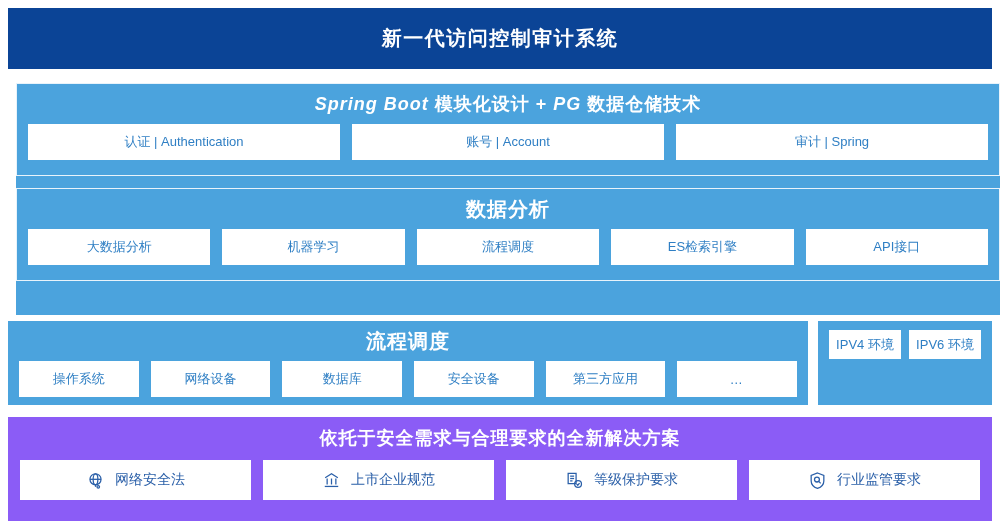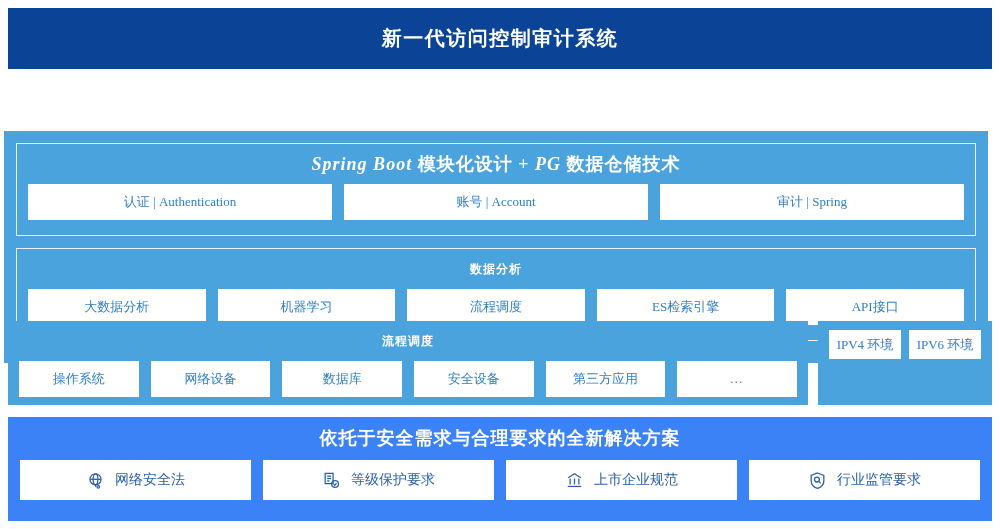--- a/index.html
+++ b/index.html
@@ -12,21 +12,20 @@
     height: 529px;
     font-family: "Liberation Sans", "DejaVu Sans", sans-serif;
     overflow: hidden;
   }
 
   .page {
     width: 1000px;
     height: 376px;
     position: relative;
     box-sizing: border-box;
-    font-family: Liberation Serif, serif;
   }
 
   
   .header {
     position: absolute;
     left: 8px;
     top: 8px;
     width: 984px;
     height: 61px;
     background: #0b4496;
@@ -50,21 +49,21 @@
 
   .inner-box {
     border: 1px solid #e8f3fb;
     box-sizing: border-box;
     padding: 9px 11px 11px 11px;
   }
 
   .band-title {
     text-align: center;
     color: #ffffff;
-    font-size: 12px;
+    font-size: 20px;
     font-weight: bold;
     letter-spacing: 1px;
     line-height: 22px;
     margin-bottom: 9px;
   }
   .band-title.italicmix {
     font-weight: bold;
     font-size: 18px;
   }
   .band-title .it {
@@ -87,26 +86,24 @@
     box-sizing: border-box;
   }
   .card.dots {
     color: #2f7fc4;
     letter-spacing: 2px;
     font-size: 13px;
   }
 
   
   #top-stack {
-    left: 4px;
+    left: 16px;
     top: 83px;
     width: 984px;
     height: 232px;
-    padding: 12px;
-    margin-top: 48px;
   }
   #springboot-box {
     height: 93px;
   }
   #analysis-box {
     margin-top: 12px;
     height: 93px;
   }
 
   
@@ -132,21 +129,21 @@
     height: 29px;
     font-size: 13px;
   }
 
   
   #bottom-panel {
     left: 8px;
     top: 417px;
     width: 984px;
     height: 104px;
-    background: #3b82f6;
+    background: #8b5cf6;
     padding: 10px 12px 12px 12px;
   }
   #bottom-panel .band-title {
     font-size: 18px;
     margin-bottom: 11px;
   }
   #bottom-panel .card {
     height: 40px;
     color: #2a5fa8;
     font-size: 14px;
@@ -231,47 +228,47 @@
             <line x1="12" y1="17.5" x2="12" y2="20"></line>
             <circle cx="15.5" cy="20" r="1.6"></circle>
           </svg>
         </span>
         <span>网络安全法</span>
       </div>
 
       <div class="card">
         <span class="ico">
           <svg viewBox="0 0 24 24" fill="none" stroke="#2a5fa8" stroke-width="1.6">
+            <polyline points="4,8.5 12,3.5 20,8.5"></polyline>
+            <line x1="6.5" y1="9.5" x2="6.5" y2="17"></line>
+            <line x1="12" y1="9.5" x2="12" y2="17"></line>
+            <line x1="17.5" y1="9.5" x2="17.5" y2="17"></line>
+            <line x1="3.5" y1="19.5" x2="20.5" y2="19.5"></line>
+          </svg>
+        </span>
+        <span>上市企业规范</span>
+      </div>
+
+      <div class="card">
+        <span class="ico">
+          <svg viewBox="0 0 24 24" fill="none" stroke="#2a5fa8" stroke-width="1.6">
             <path d="M4 3 h10 v13 h-10 z"></path>
             <line x1="6.5" y1="6.5" x2="11.5" y2="6.5"></line>
             <line x1="6.5" y1="9.5" x2="11.5" y2="9.5"></line>
             <line x1="6.5" y1="12.5" x2="9.5" y2="12.5"></line>
             <circle cx="16.5" cy="16.5" r="4.3"></circle>
             <polyline points="14.7,16.6 16.1,18 18.4,15.2"></polyline>
           </svg>
         </span>
         <span>等级保护要求</span>
       </div>
 
       <div class="card">
         <span class="ico">
           <svg viewBox="0 0 24 24" fill="none" stroke="#2a5fa8" stroke-width="1.6">
-            <polyline points="4,8.5 12,3.5 20,8.5"></polyline>
-            <line x1="6.5" y1="9.5" x2="6.5" y2="17"></line>
-            <line x1="12" y1="9.5" x2="12" y2="17"></line>
-            <line x1="17.5" y1="9.5" x2="17.5" y2="17"></line>
-            <line x1="3.5" y1="19.5" x2="20.5" y2="19.5"></line>
-          </svg>
-        </span>
-        <span>上市企业规范</span>
-      </div>
-
-      <div class="card">
-        <span class="ico">
-          <svg viewBox="0 0 24 24" fill="none" stroke="#2a5fa8" stroke-width="1.6">
             <path d="M12 2.5 L20 5.5 v7 c0 5 -4 8 -8 9.5 c-4 -1.5 -8 -4.5 -8 -9.5 v-7 z"></path>
             <circle cx="11.3" cy="10.8" r="3.1"></circle>
             <line x1="13.6" y1="13.1" x2="16" y2="15.6"></line>
           </svg>
         </span>
         <span>行业监管要求</span>
       </div>
 
     </div>
   </div>

